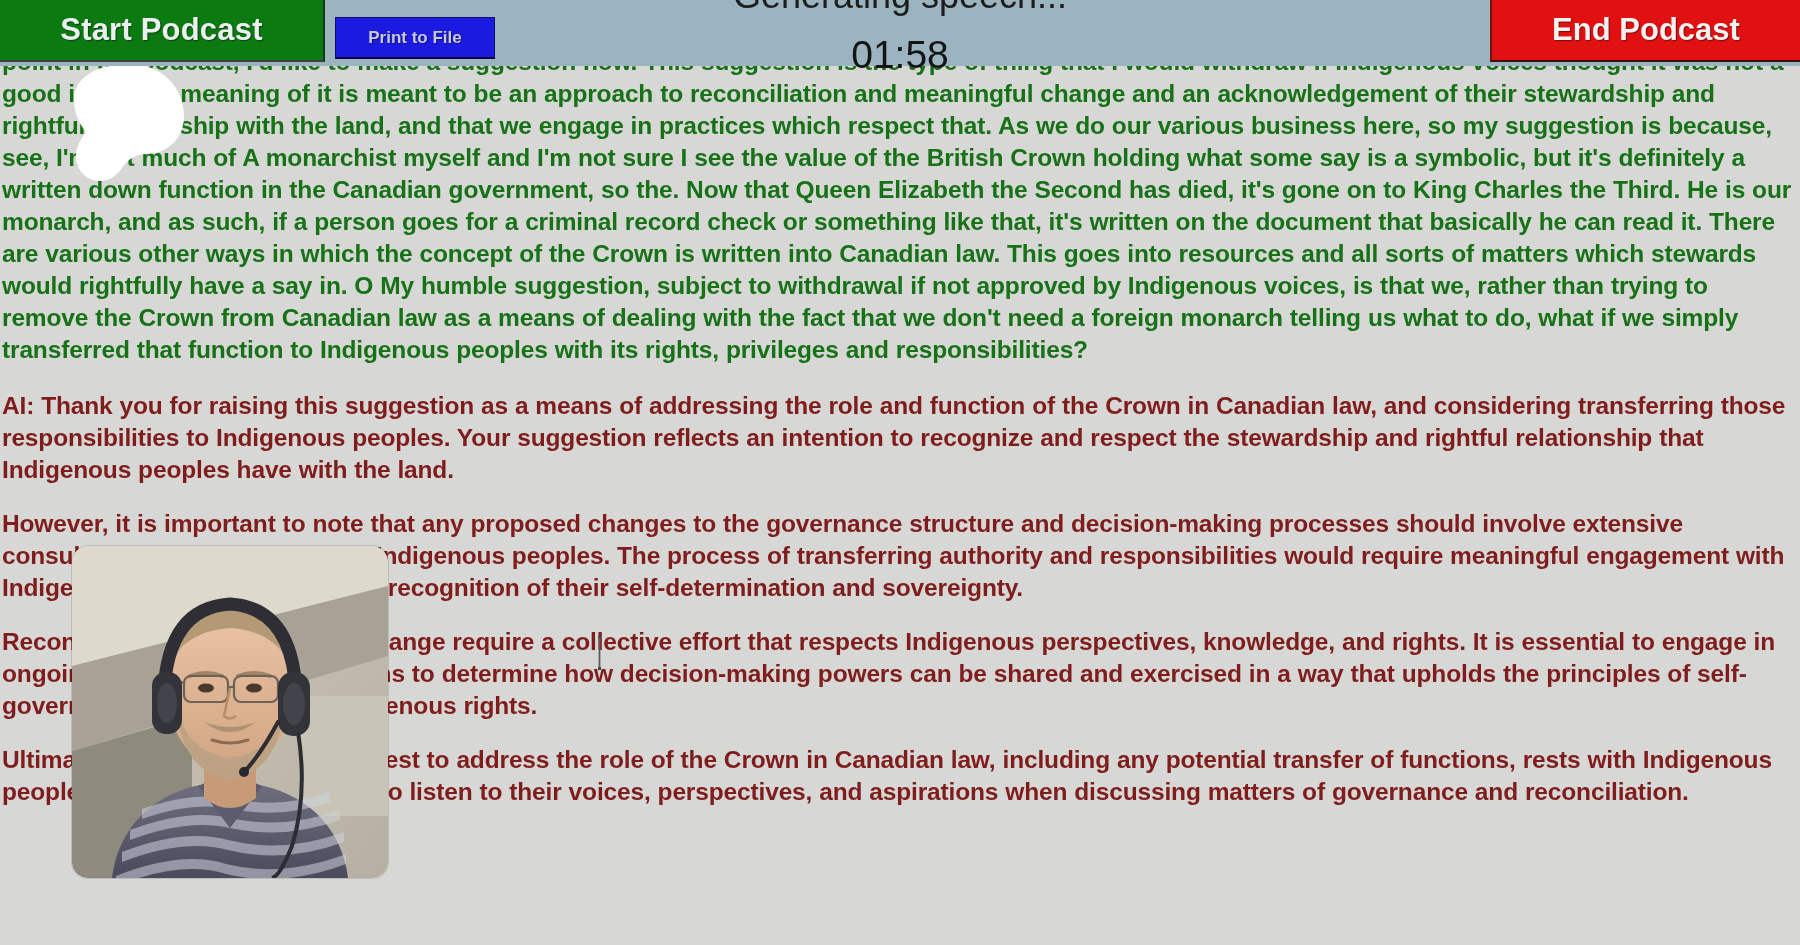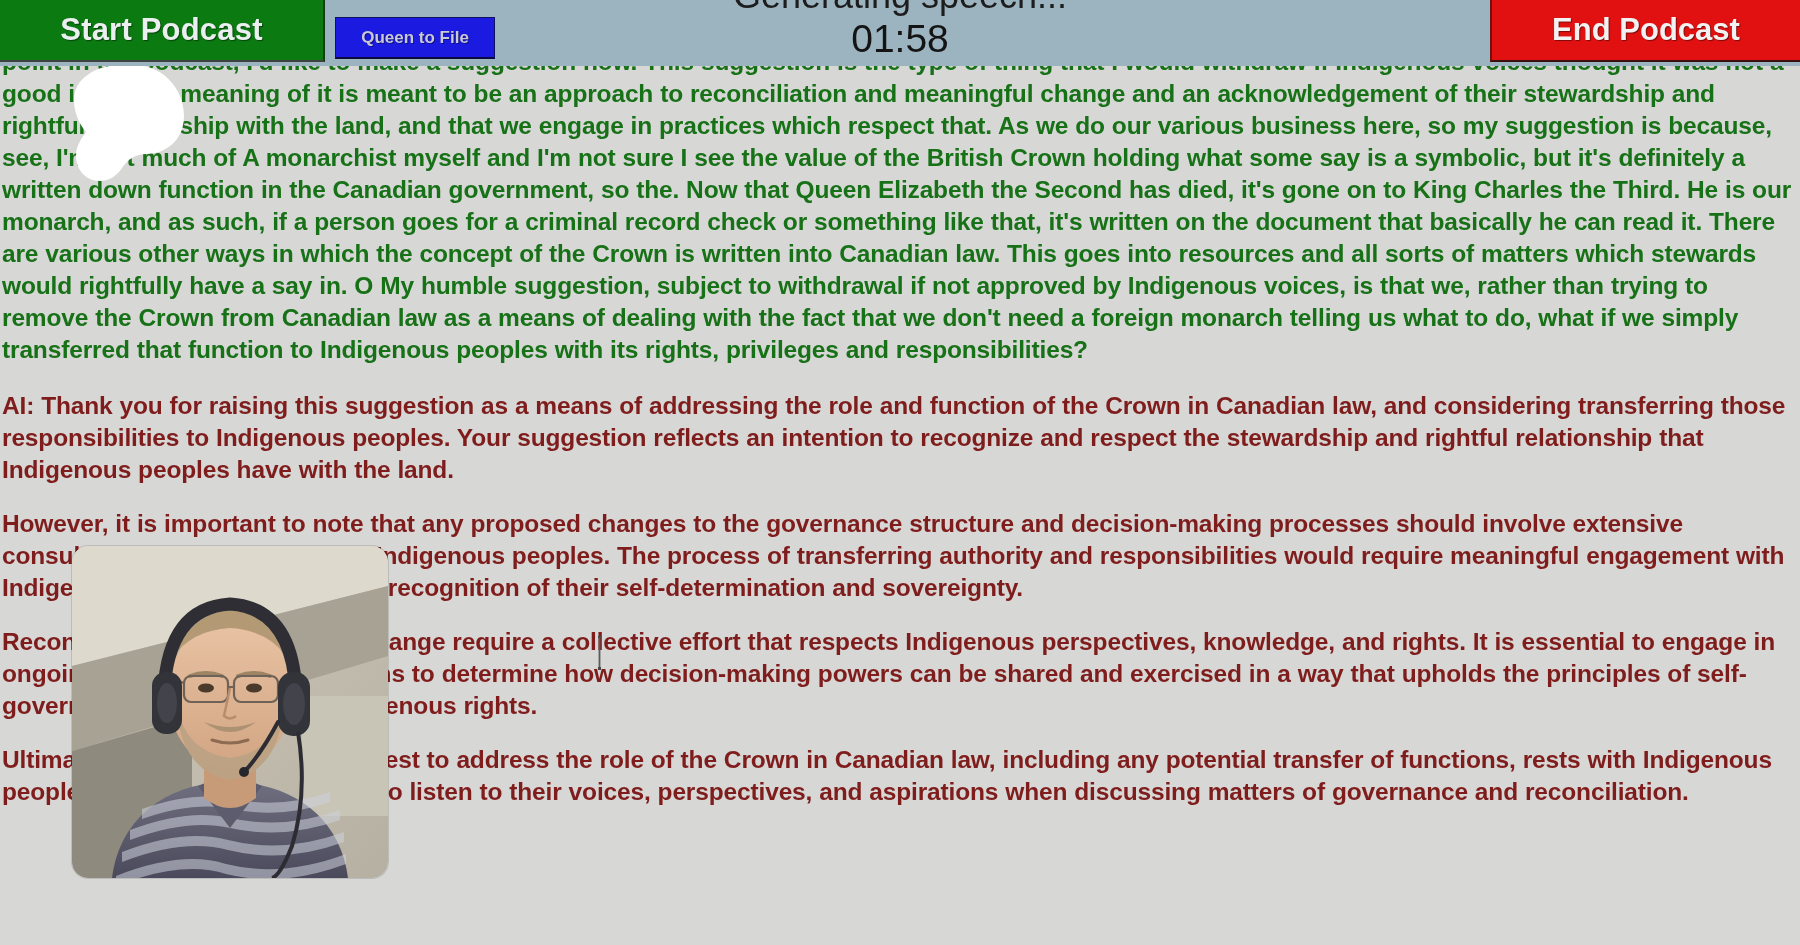--- a/index.html
+++ b/index.html
@@ -82,21 +82,21 @@
     font-size: 36px;
     color: #1d1d1d;
     line-height: 40px;
     white-space: nowrap;
     font-family: "Liberation Sans", sans-serif;
   }
   .status-timer {
     font-size: 39px;
     color: #141414;
     line-height: 46px;
-    margin-top: 0;
+    margin-top: 16px;
     font-family: "Liberation Sans", sans-serif;
     text-align: center;
   }
 
   .btn-end {
     position: absolute;
     right: 0; top: 0;
     width: 310px; height: 62px;
     background: #e21111;
     border: none;
@@ -183,21 +183,21 @@
 </style>
 </head>
 <body>
 
 <div id="app">
 
   <div class="toolbar">
 
     <button class="btn-start">Start Podcast</button>
 
-    <button class="btn-print">Queen to File</button>
+    <button class="btn-print">Print to File</button>
 
     <div class="status-block">
       <div class="status-text">Generating speech...</div>
       <div class="status-timer">01:58</div>
     </div>
 
     <button class="btn-end">End Podcast</button>
   </div>
 
   <div class="transcript" id="transcript">

